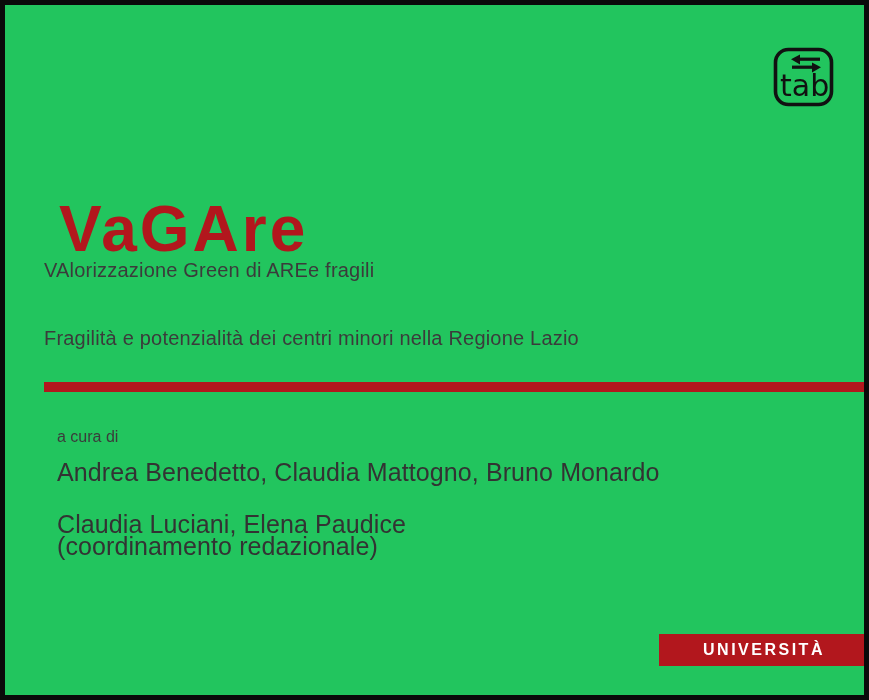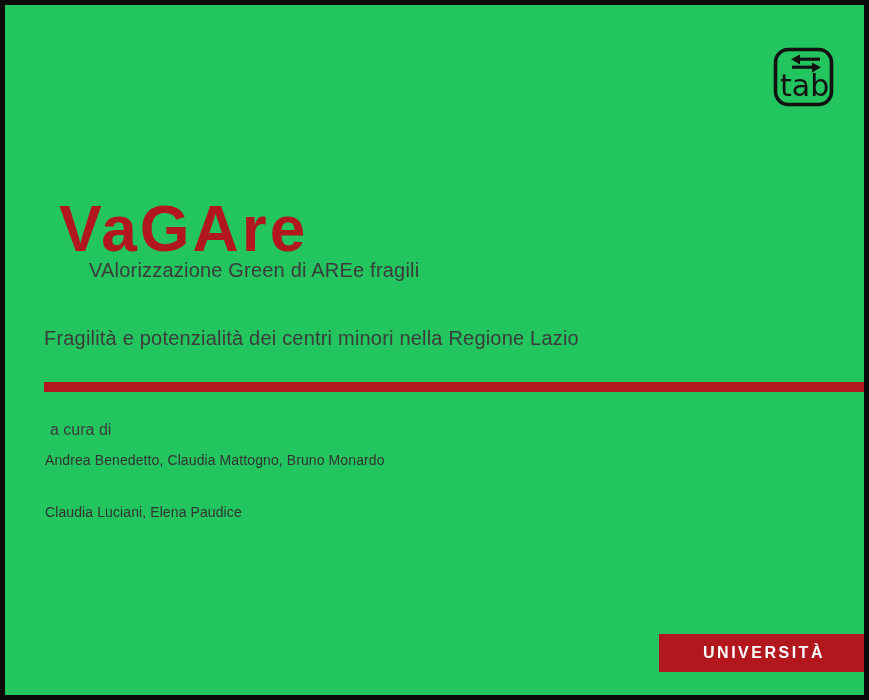--- a/index.html
+++ b/index.html
@@ -38,21 +38,21 @@
   .subtitle {
     position: absolute;
     left: 39px;
     top: 251px;
     margin: 0;
     font-size: 20px;
     line-height: 29px;
     letter-spacing: 0.2px;
     color: #3b3b3b;
   }
-  .subtitle span { display: block; margin-left: 45px; }
+  .subtitle span { display: block; }
   .tagline {
     position: absolute;
     left: 39px;
     top: 322px;
     margin: 0;
     font-size: 20px;
     letter-spacing: 0.2px;
     color: #3b3b3b;
     text-align: right;
   }
@@ -61,42 +61,42 @@
     left: 39px;
     top: 377px;
     width: 825px;
     height: 10px;
     background: #b2171d;
   }
   .a-cura-di {
     position: absolute;
     left: 40px;
     top: 411px;
-    margin: 5px;
+    margin: 12px;
     font-size: 16px;
     color: #3b3b3b;
   }
   .curator-group {
     position: absolute;
     left: 40px;
-    margin: 0;
-    font-size: 14px;
+    margin: 12px;
+    font-size: 25px;
     line-height: 22px;
     letter-spacing: 0.1px;
     color: #333333;
   }
   .curator-group span { display: block; }
   .group-1 { top: 444px; }
   .group-2 { top: 496px; }
   .banner {
     position: absolute;
     left: 654px;
     top: 629px;
     width: 210px;
-    height: 38px;
+    height: 32px;
     background: #b2171d;
     display: flex;
     align-items: center;
     justify-content: center;
   }
   .banner span {
     color: #ffffff;
     font-size: 16px;
     font-weight: 700;
     letter-spacing: 2.5px;
@@ -131,19 +131,20 @@
   <div class="rule"></div>
 
   <p class="a-cura-di">a cura di</p>
 
   <p class="curator-group group-1">
     <span>Andrea Benedetto, Claudia Mattogno, Bruno Monardo</span>
   </p>
 
   <p class="curator-group group-2">
     <span>Claudia Luciani, Elena Paudice</span>
+    <span>(coordinamento redazionale)</span>
   </p>
 
   <div class="banner">
     <span>UNIVERSITÀ</span>
   </div>
 
 </div>
 
 </body></html>

